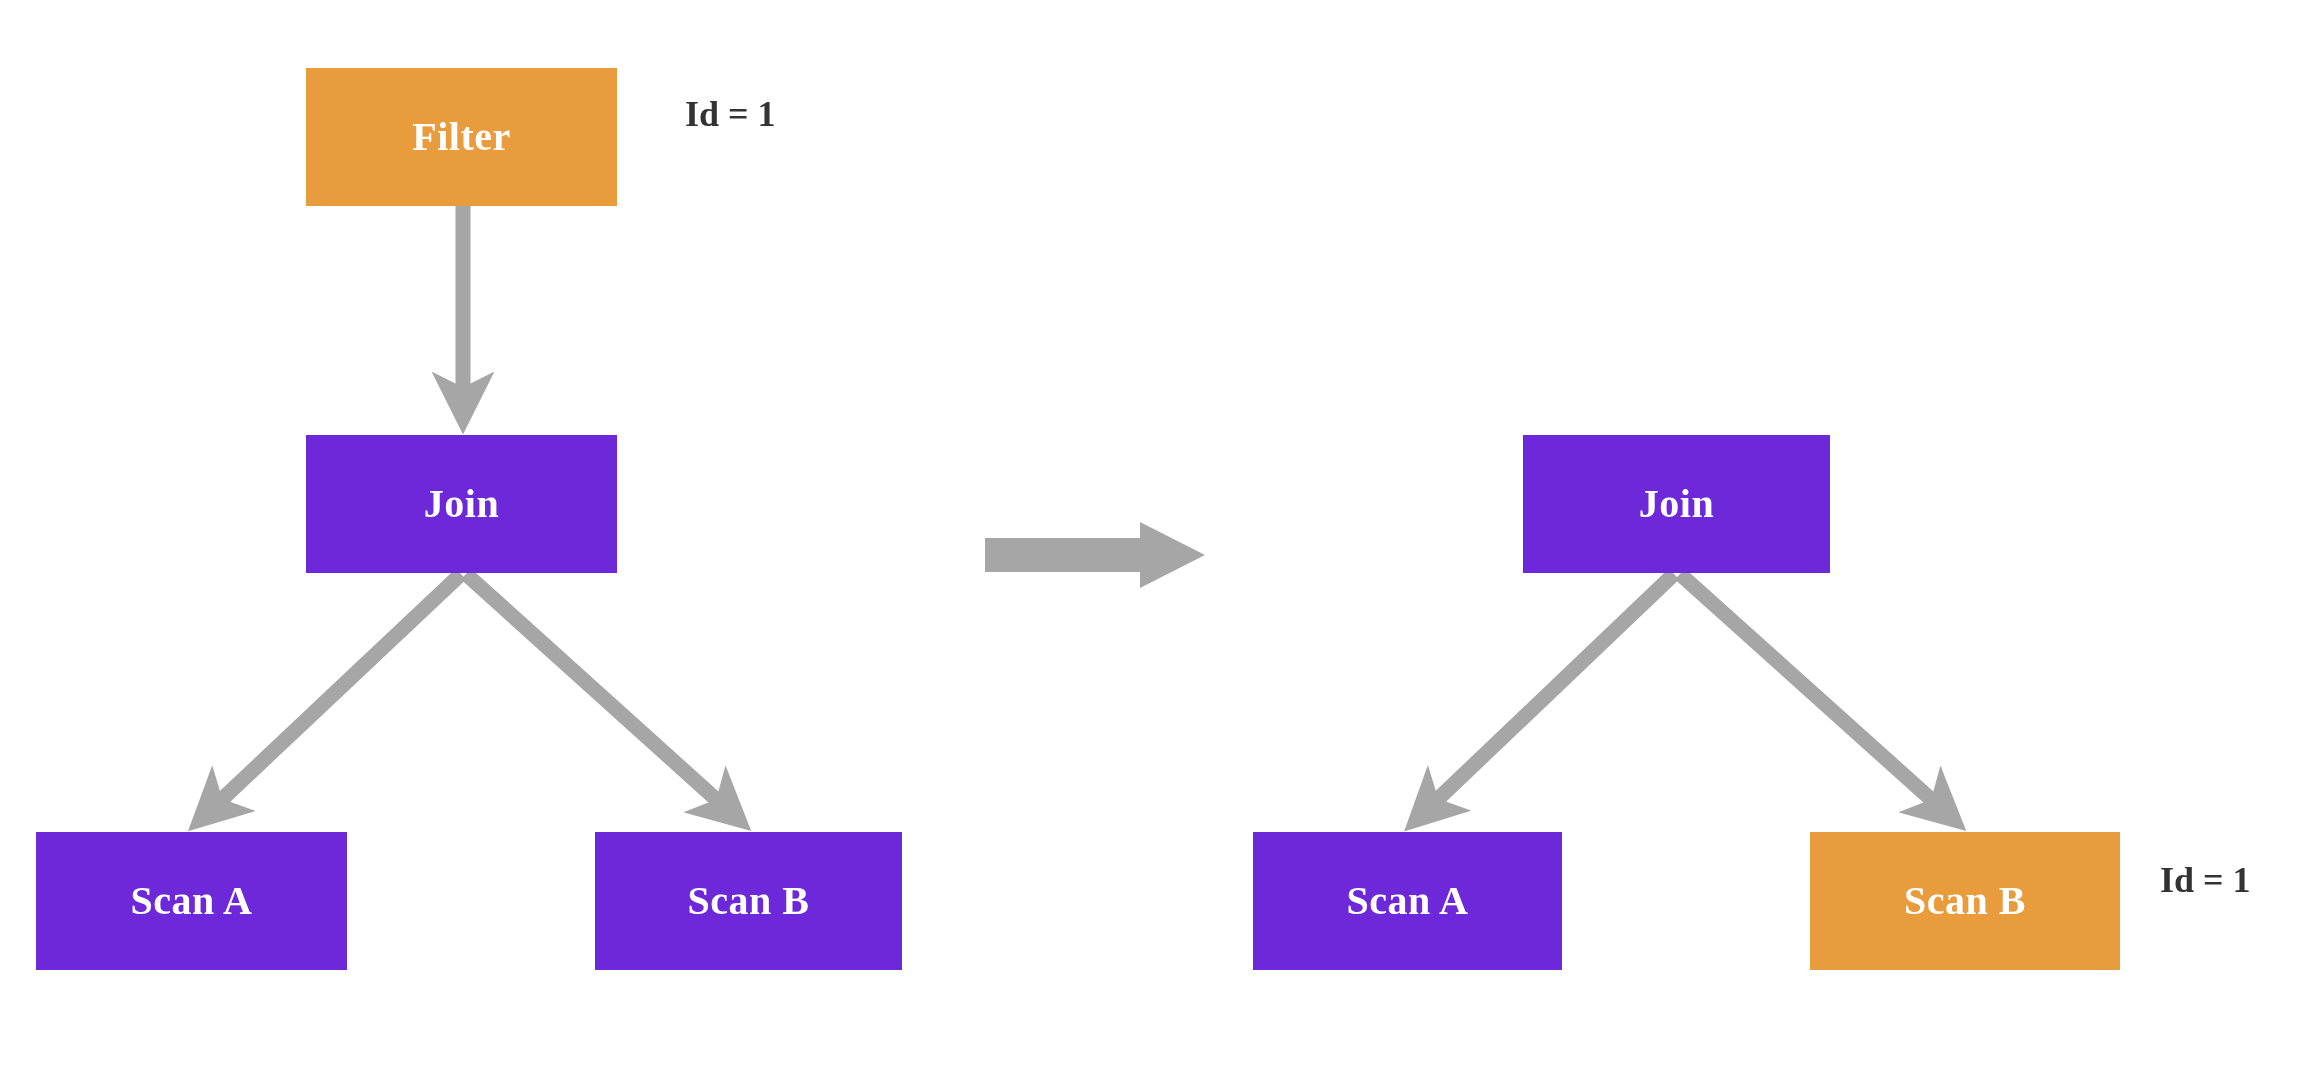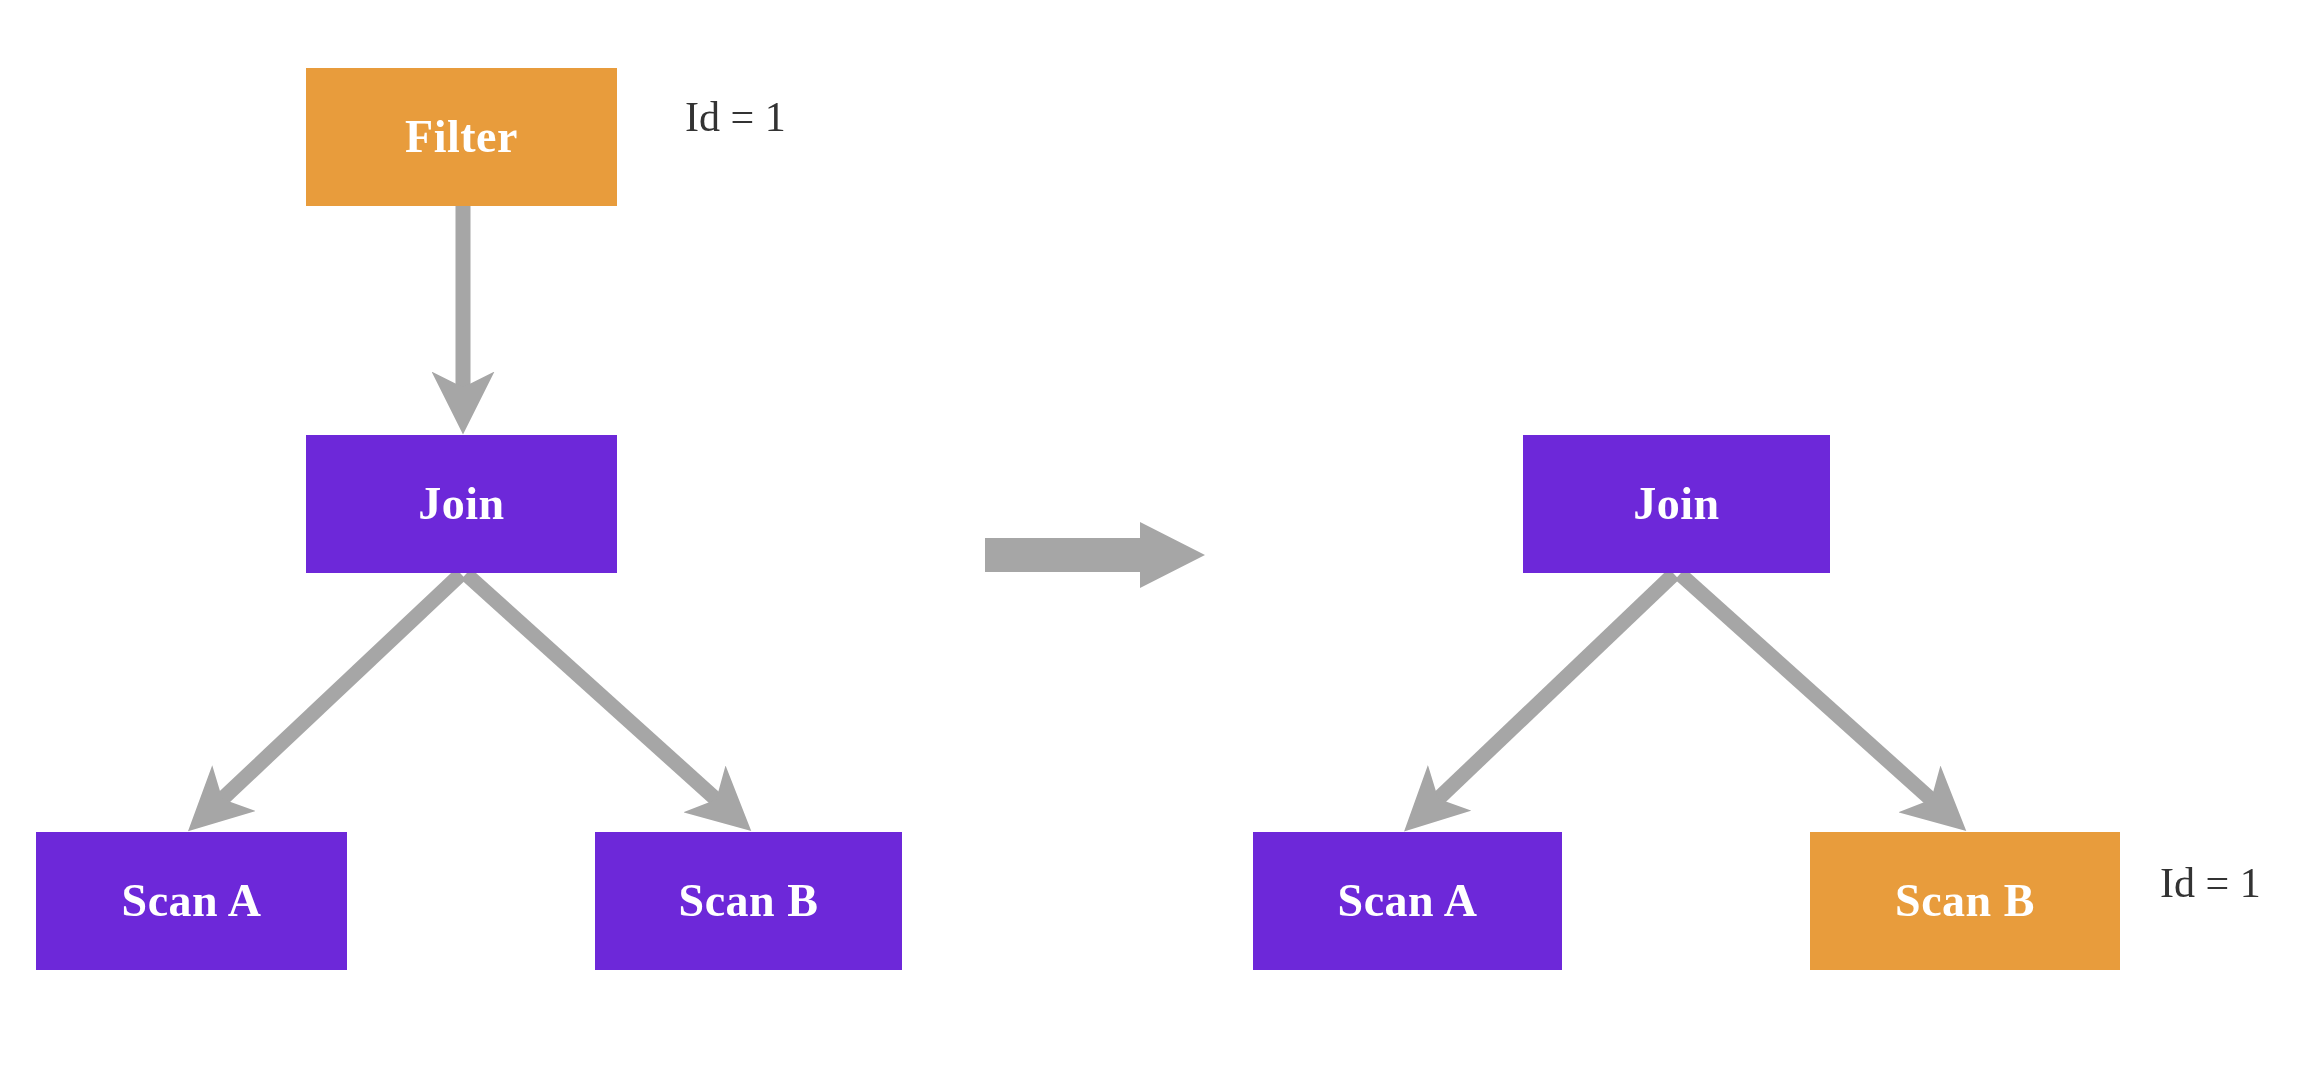--- a/index.html
+++ b/index.html
@@ -27,33 +27,33 @@
     pointer-events: none;
   }
   .node {
     position: absolute;
     display: flex;
     align-items: center;
     justify-content: center;
     box-sizing: border-box;
     color: #ffffff;
     font-weight: bold;
-    font-size: 46px;
+    font-size: 40px;
     letter-spacing: 0.5px;
     line-height: 1;
     font-family: "Liberation Serif", "DejaVu Serif", serif;
   }
   .node.teal   { background: #6d28d9; }
   .node.orange { background: #e89c3c; }
 
   .tag {
     position: absolute;
     color: #333333;
-    font-weight: normal;
-    font-size: 42px;
+    font-weight: bold;
+    font-size: 36px;
     line-height: 1;
     white-space: nowrap;
     font-family: "Liberation Serif", "DejaVu Serif", serif;
   }
 </style>
 </head>
 <body>
 
 <div id="canvas">
 

